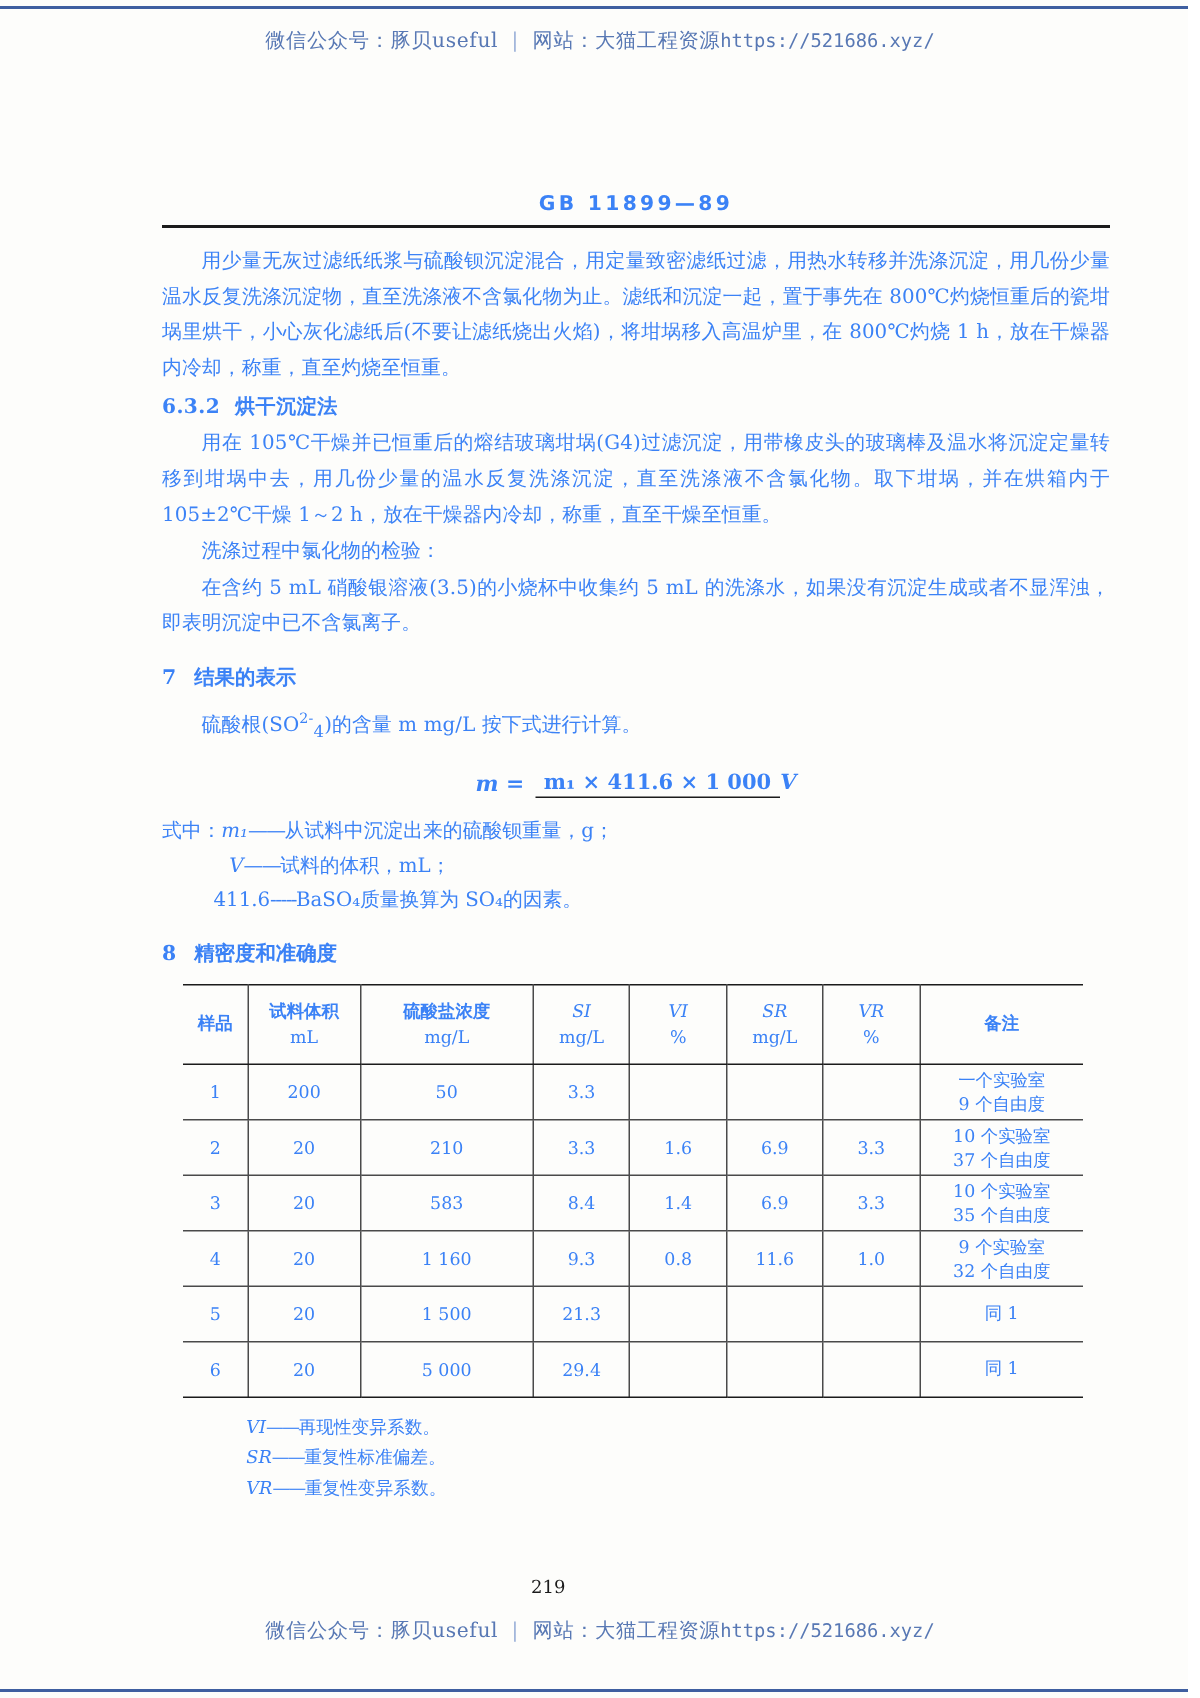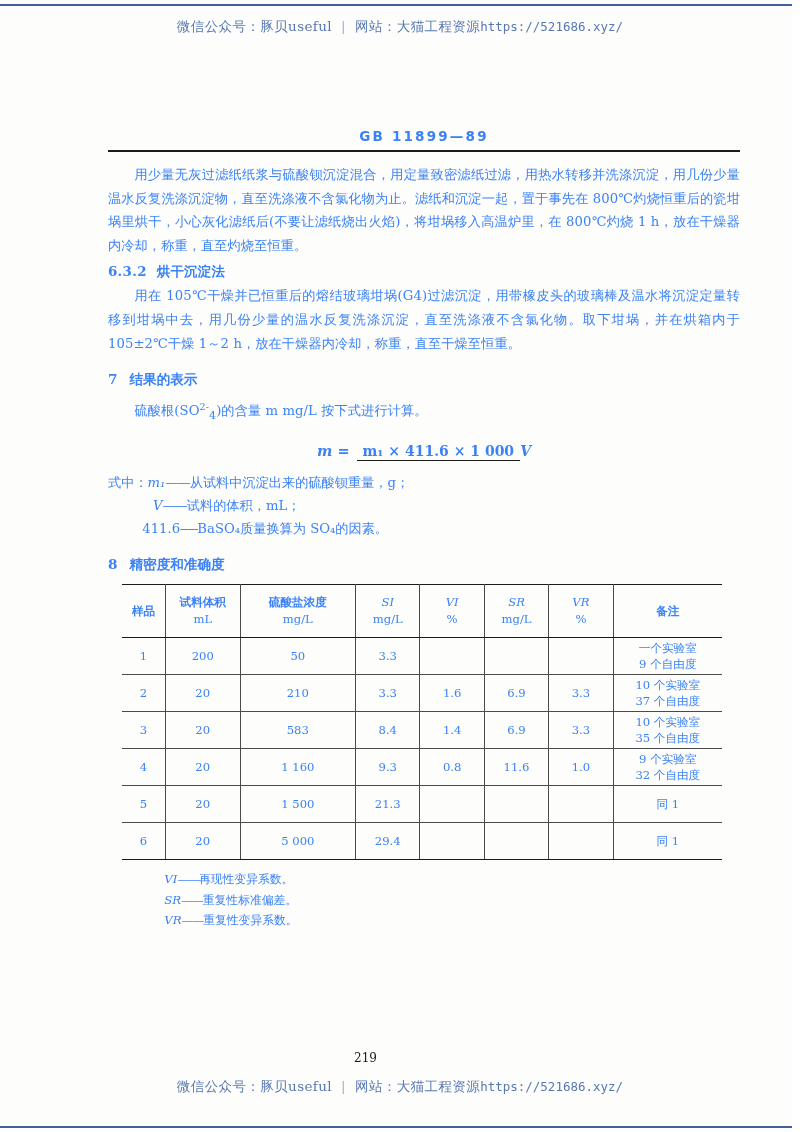--- a/index.html
+++ b/index.html
@@ -225,20 +225,22 @@
     <div class="std-no">GB 11899—89</div>
     <div class="hrule"></div>
 
     <p class="para">用少量无灰过滤纸纸浆与硫酸钡沉淀混合，用定量致密滤纸过滤，用热水转移并洗涤沉淀，用几份少量温水反复洗涤沉淀物，直至洗涤液不含氯化物为止。滤纸和沉淀一起，置于事先在 800℃灼烧恒重后的瓷坩埚里烘干，小心灰化滤纸后(不要让滤纸烧出火焰)，将坩埚移入高温炉里，在 800℃灼烧 1 h，放在干燥器内冷却，称重，直至灼烧至恒重。</p>
 
     <h3 class="sec">
       <span class="n">6.3.2</span>&nbsp;&nbsp;<span>烘干沉淀法</span>
     </h3>
 
     <p class="para">用在 105℃干燥并已恒重后的熔结玻璃坩埚(G4)过滤沉淀，用带橡皮头的玻璃棒及温水将沉淀定量转移到坩埚中去，用几份少量的温水反复洗涤沉淀，直至洗涤液不含氯化物。取下坩埚，并在烘箱内于 105±2℃干燥 1～2 h，放在干燥器内冷却，称重，直至干燥至恒重。</p>
+    <p class="para">洗涤过程中氯化物的检验：</p>
+    <p class="para">在含约 5 mL 硝酸银溶液(3.5)的小烧杯中收集约 5 mL 的洗涤水，如果没有沉淀生成或者不显浑浊，即表明沉淀中已不含氯离子。</p>
 
     <h2 class="sec-num">
       <span class="n">7</span><span>结果的表示</span>
     </h2>
 
     <p class="para"><span>硫酸根(SO</span><sup class="sub2">2-</sup><sub class="sub2">4</sub><span>)的含量 m mg/L 按下式进行计算。</span></p>
 
     <div class="formula-wrap">
       <span class="formula">
         <span class="fm-lhs">m =</span><span class="frac"><span class="num">m₁ × 411.6 × 1 000</span><span class="den">V</span></span>

